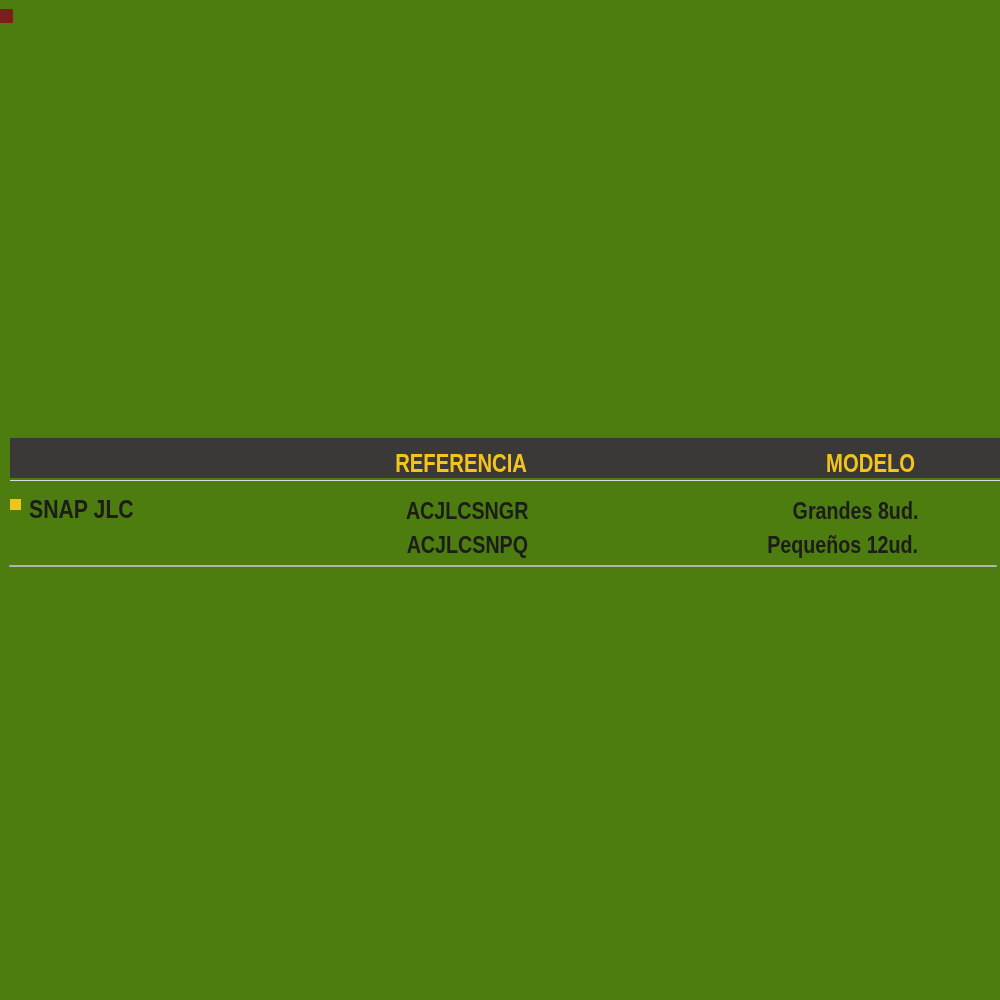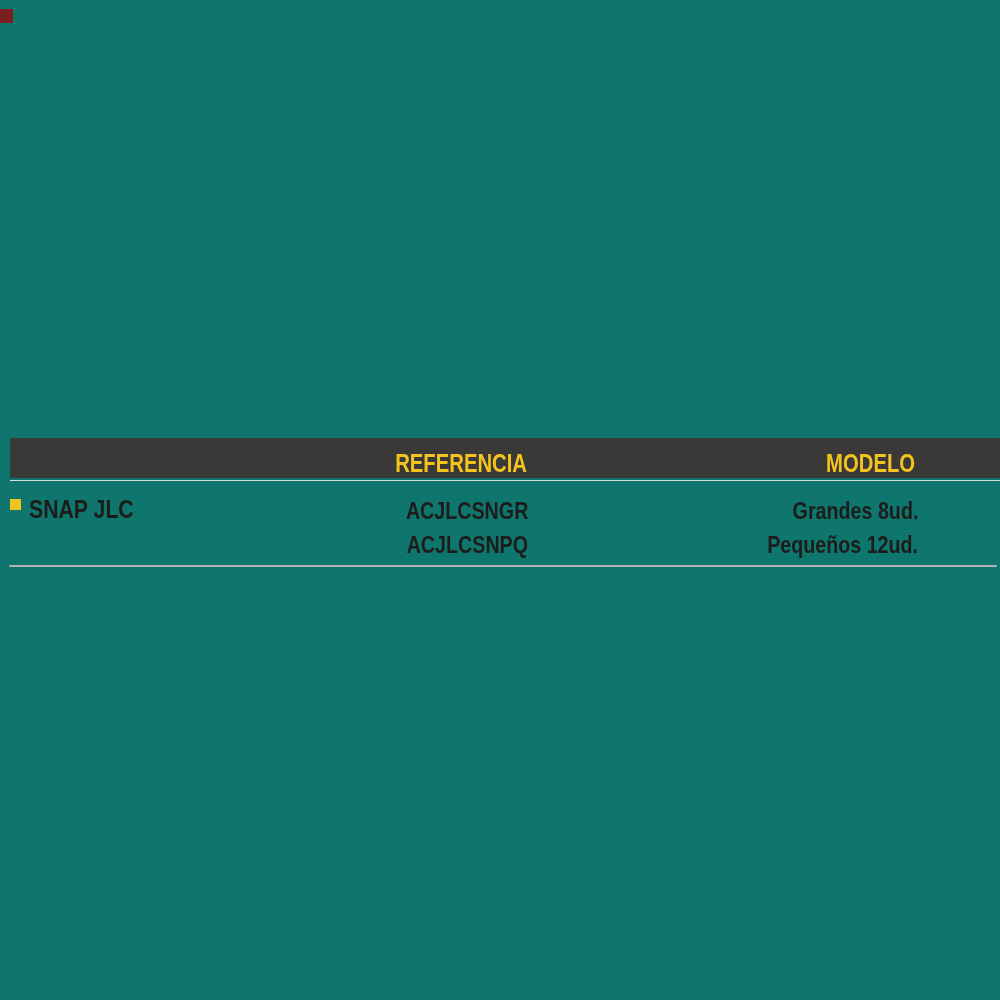--- a/index.html
+++ b/index.html
@@ -1,20 +1,20 @@
 <!DOCTYPE html>
 <html><head>
 <meta charset="utf-8">
 <style>
   html, body { margin: 0; padding: 0; background: #ffffff; }
   .canvas {
     position: relative;
     width: 1000px;
     height: 1000px;
-    background: #0f766e;
+    background: #4d7c0f;
     overflow: hidden;
     font-family: "Liberation Sans", sans-serif;
   }
 
   
   .corner-frag {
     position: absolute;
     left: 0; top: 9px;
     width: 13px; height: 14px;
     background: #7b1e1e;

